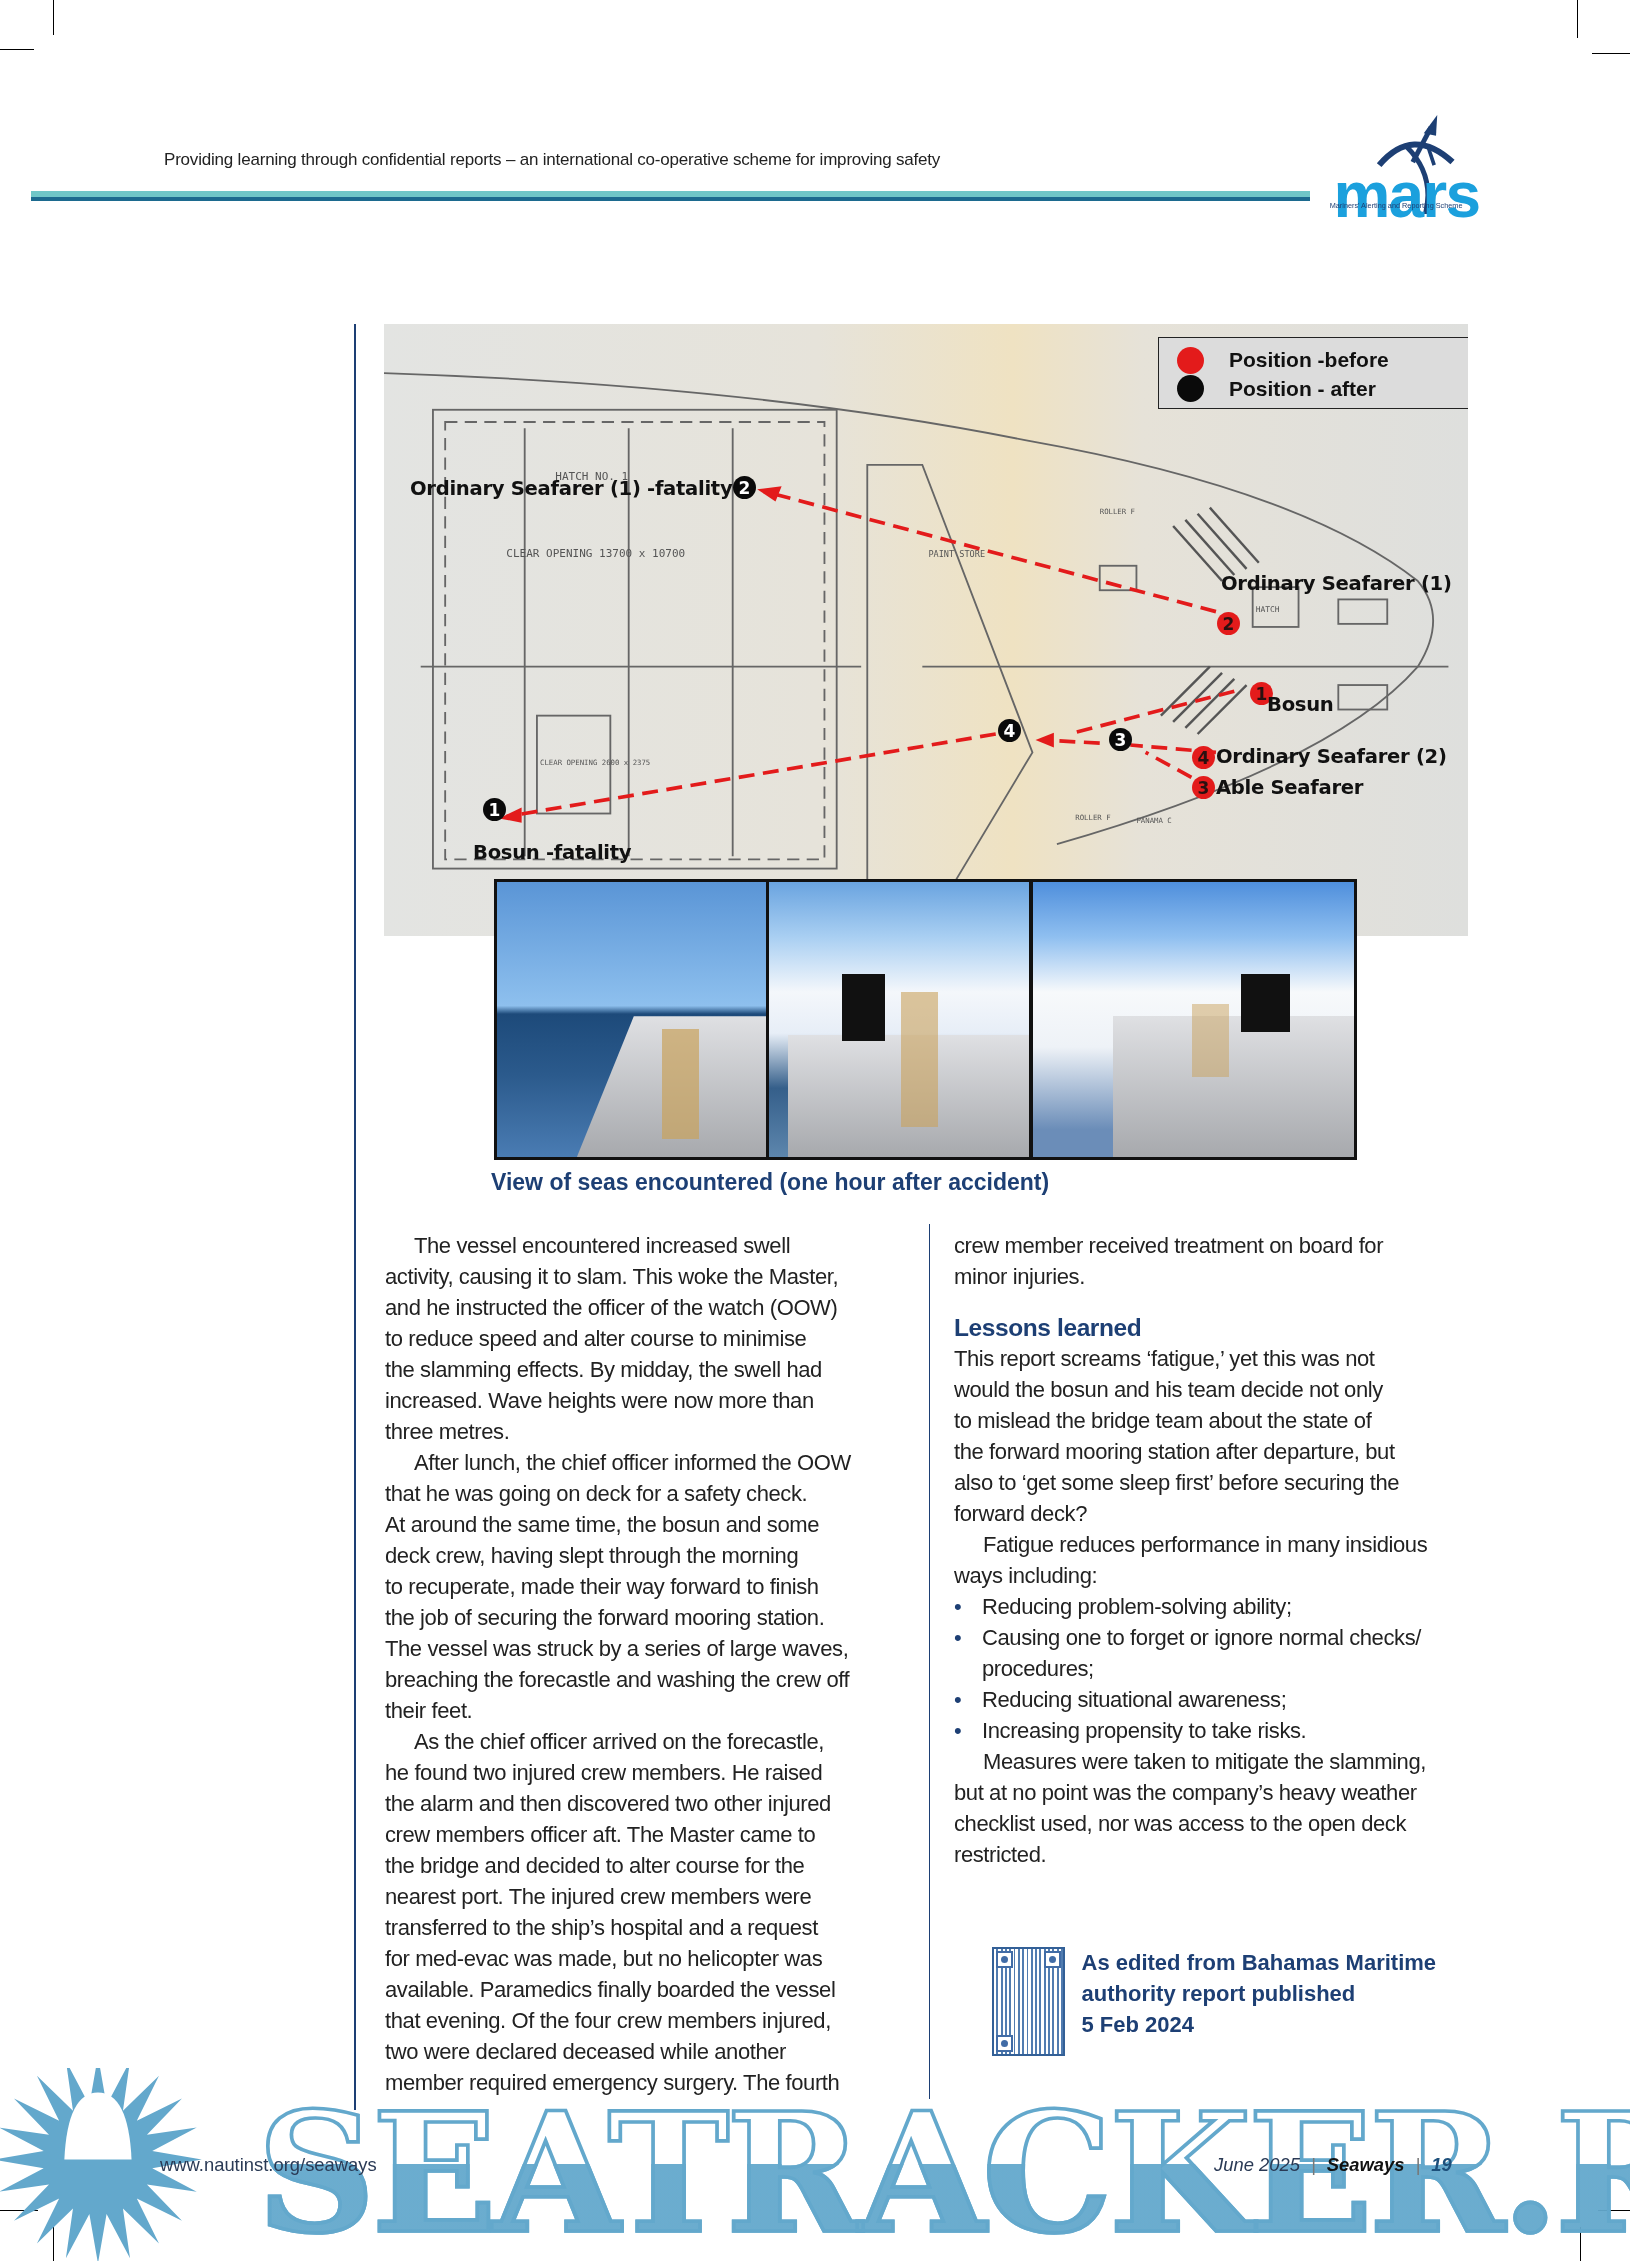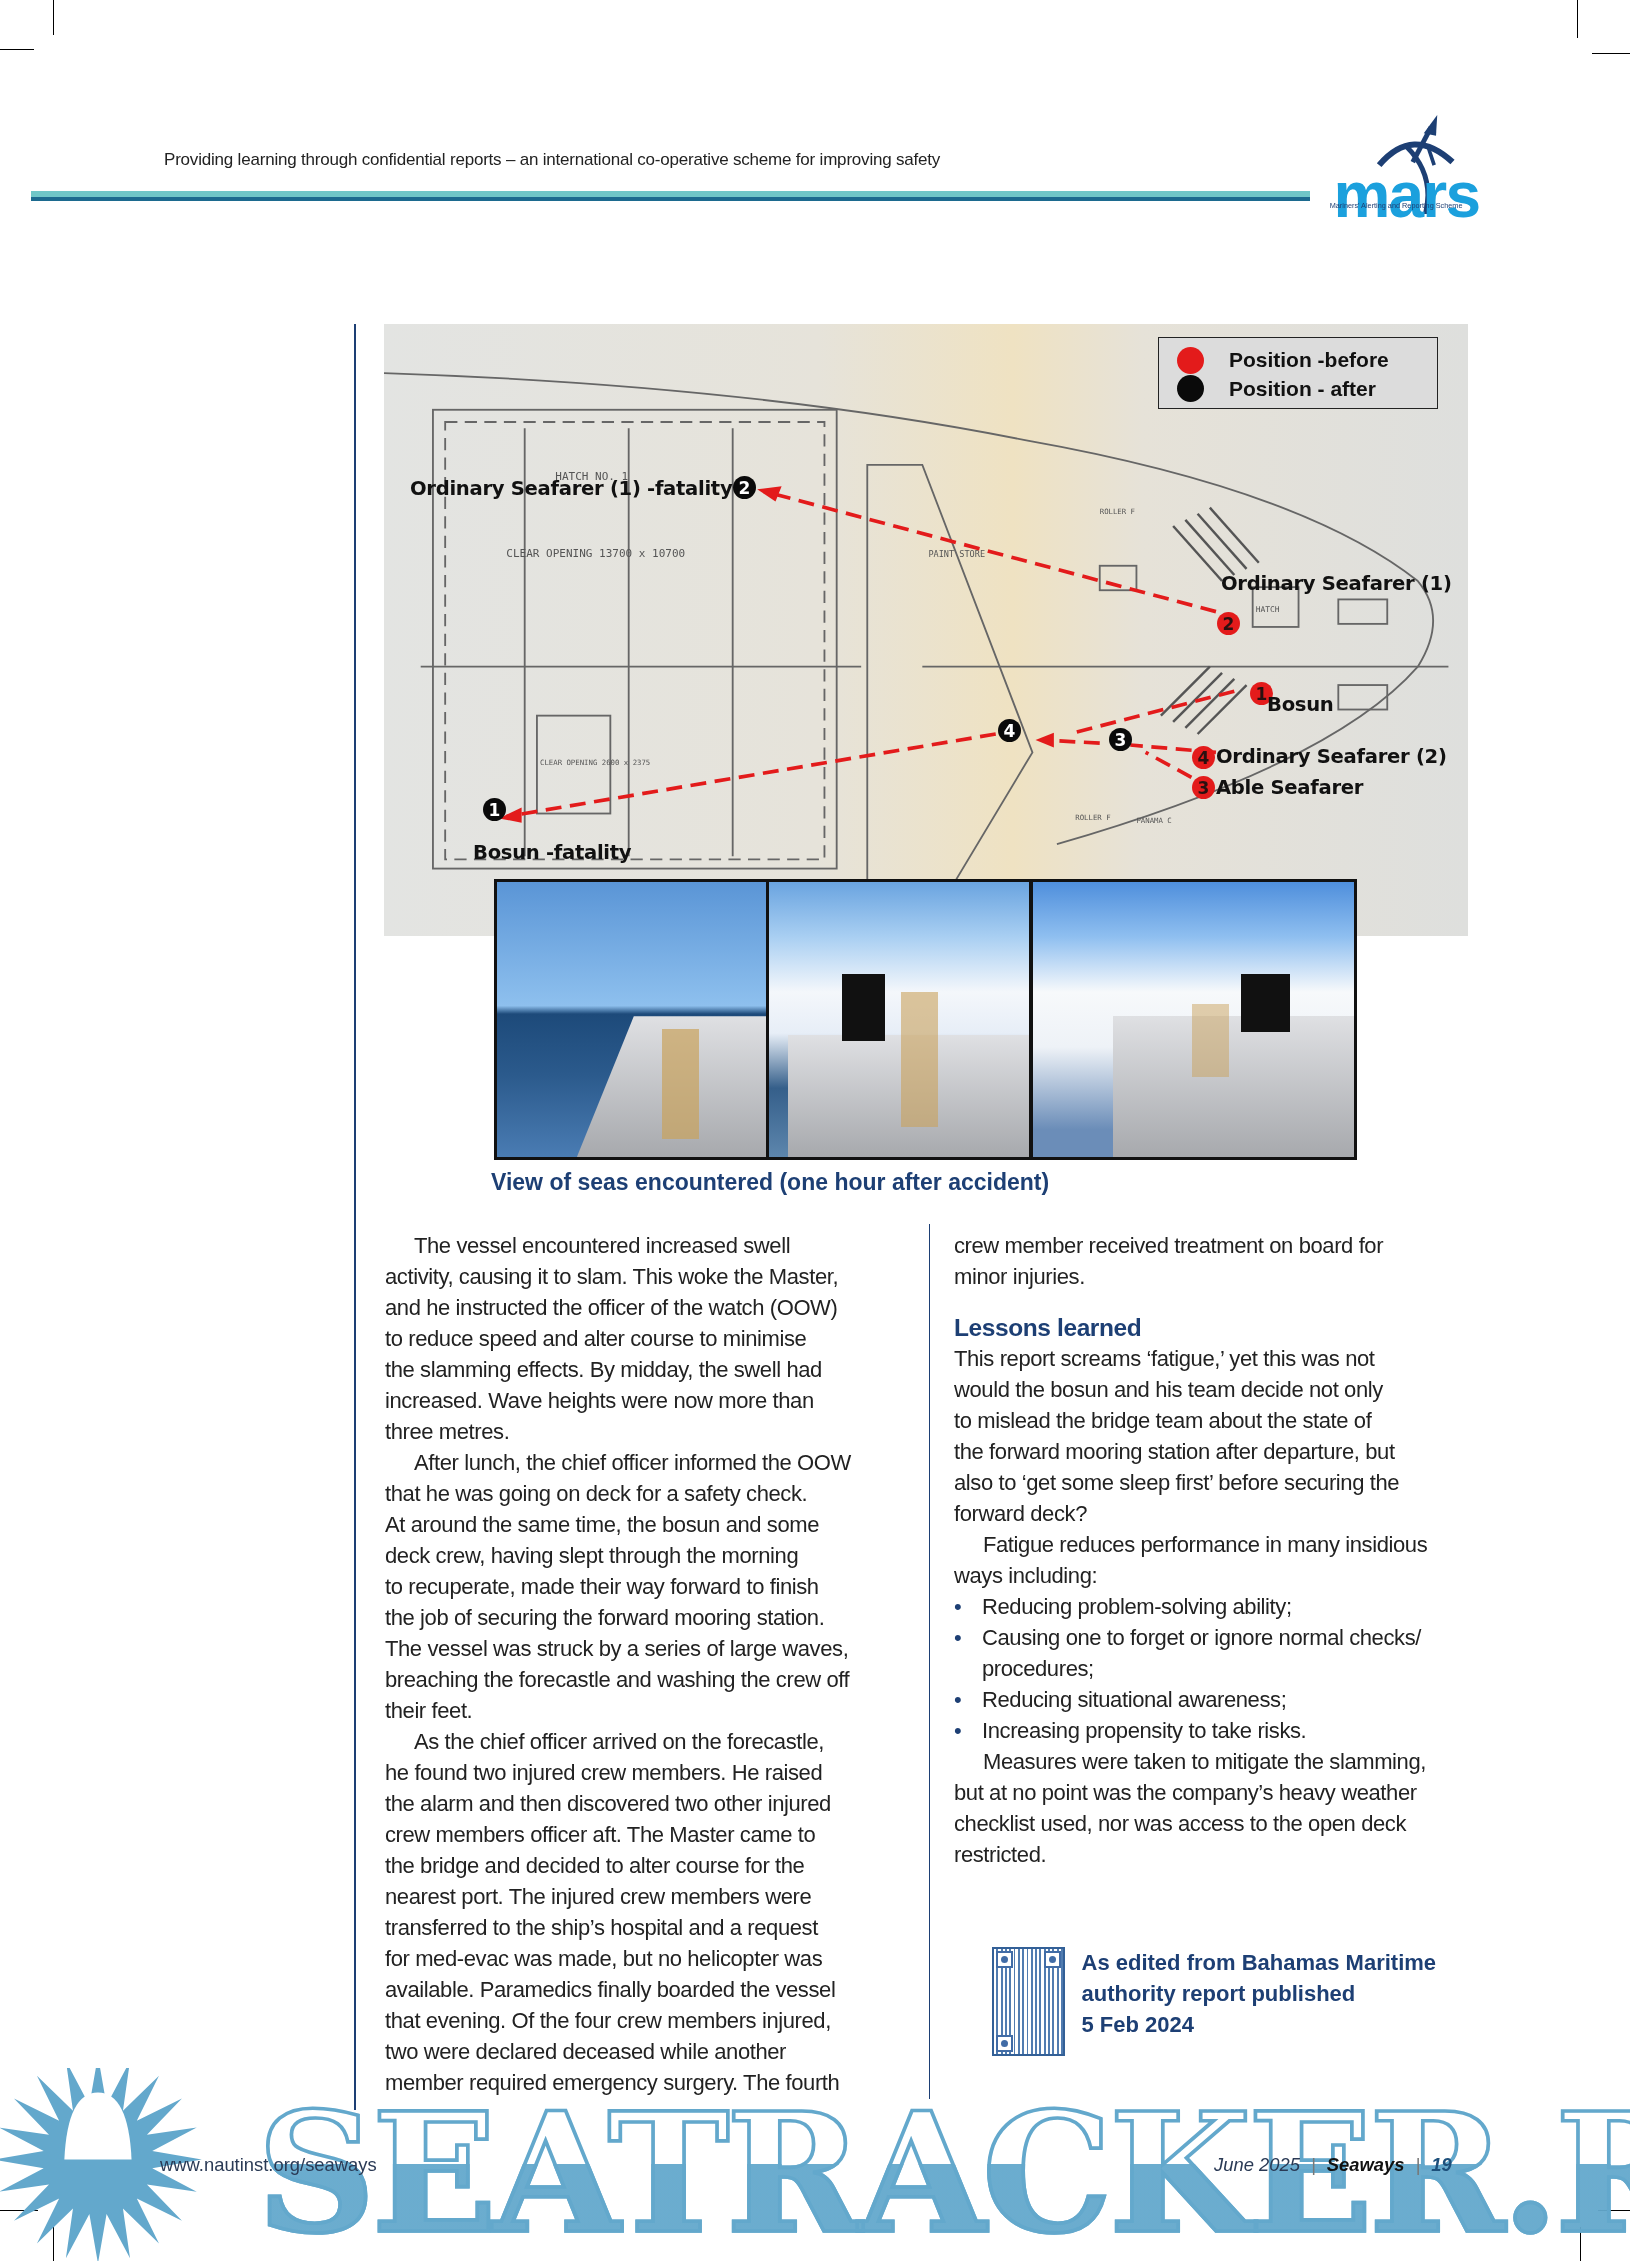--- a/index.html
+++ b/index.html
@@ -22,21 +22,21 @@
 
   
   .vrule { position: absolute; left: 354px; top: 324px; width: 1.8px; height: 1786px; background: #1d3f74; }
   .col-rule { position: absolute; left: 929px; top: 1224px; width: 1.2px; height: 875px; background: #1d3f74; }
 
   
   .diagram { position: absolute; left: 384px; top: 324px; width: 1084px; height: 612px;
              background: linear-gradient(90deg, #e3e4e2 0%, #e6e3da 40%, #efe2c2 58%, #e6e2d8 70%, #dedfdd 100%); overflow: hidden; }
   .diagram svg { position: absolute; left: 0; top: 0; }
   .legend { position: absolute; left: 774px; top: 13px; width: 278px; height: 70px;
-            border: 1.8px solid #222; background: #dcdcdc; }
+            border: 1.8px solid #222; background: #dcdcdc; padding-left: 42px; }
   .legend-row { position: absolute; left: 18.4px; display: flex; align-items: center; }
   .legend-dot { width: 27px; height: 27px; border-radius: 50%; }
   .legend-label { margin-left: 37px; font-size: 21px; font-weight: bold; color: #111; white-space: nowrap; }
 
   .dlabel { position: absolute; font-size: 19.6px; font-weight: bold; color: #111; white-space: nowrap;
             font-family: "DejaVu Sans", sans-serif; letter-spacing: -0.3px; }
   .marker { position: absolute; width: 23px; height: 23px; border-radius: 50%; color: #fff;
             font-size: 17px; font-weight: bold; display: flex; align-items: center; justify-content: center;
             font-family: "DejaVu Sans", sans-serif; }
   .marker.before { background: #e31b1b; color: #2a1010; }

